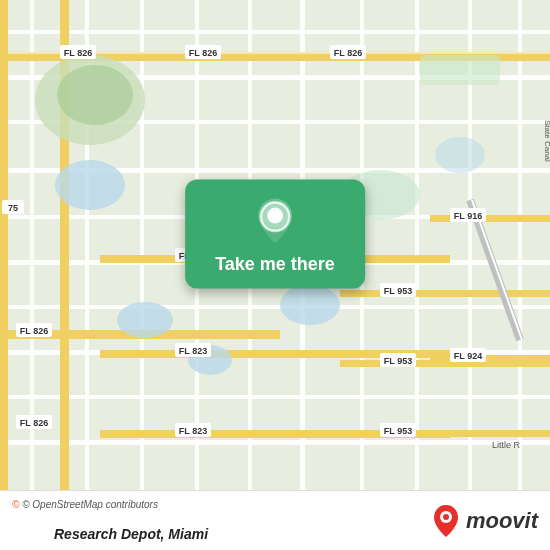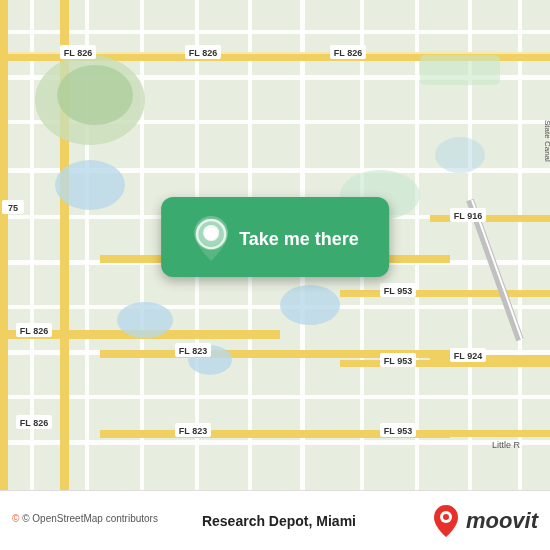--- a/index.html
+++ b/index.html
@@ -35,20 +35,21 @@
       flex-direction: column;
       align-items: center;
       gap: 0;
     }
 
     #green-card {
       background-color: #3aaa6e;
       border-radius: 12px;
       padding: 18px 30px 14px 30px;
       display: flex;
+      flex-direction: column;
       align-items: center;
       gap: 8px;
       box-shadow: 0 4px 12px rgba(0,0,0,0.3);
       cursor: pointer;
     }
 
     #pin-icon {
       width: 40px;
       height: 48px;
     }
@@ -67,22 +68,23 @@
       background: white;
       border-top: 1px solid #ddd;
       display: flex;
       align-items: center;
       justify-content: space-between;
       padding: 0 12px;
     }
 
     #bottom-left {
       display: flex;
-      flex-direction: row;
-      gap: 2px;
+      flex-direction: column;
+      gap: 16px;
+      font-style: italic;
     }
 
     #attribution {
       font-size: 10px;
       color: #555;
     }
 
     #location-name {
       font-size: 14px;
       font-weight: 600;

